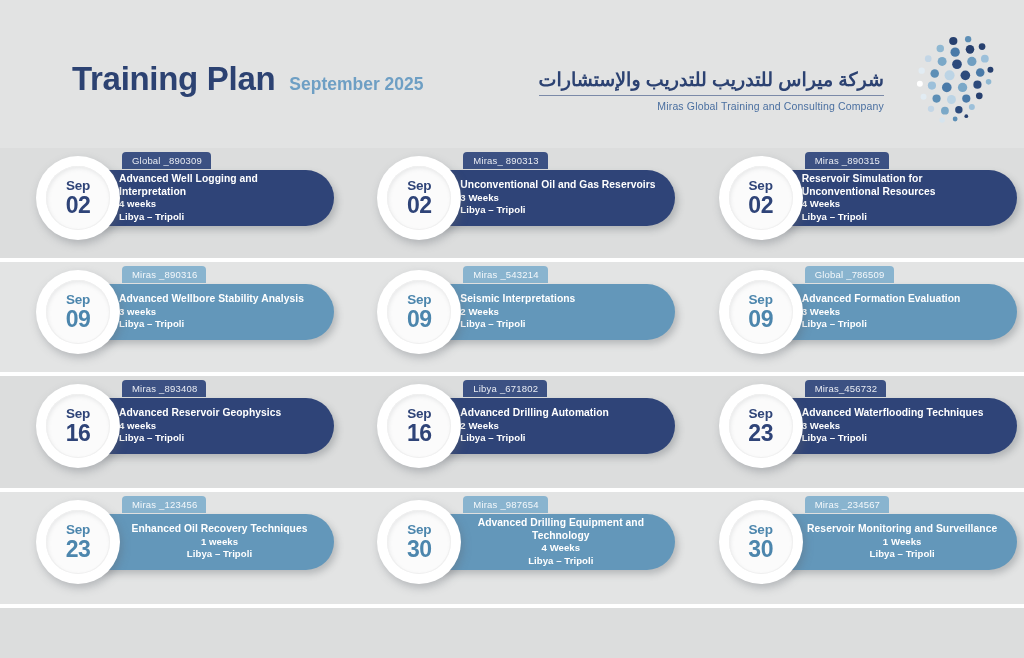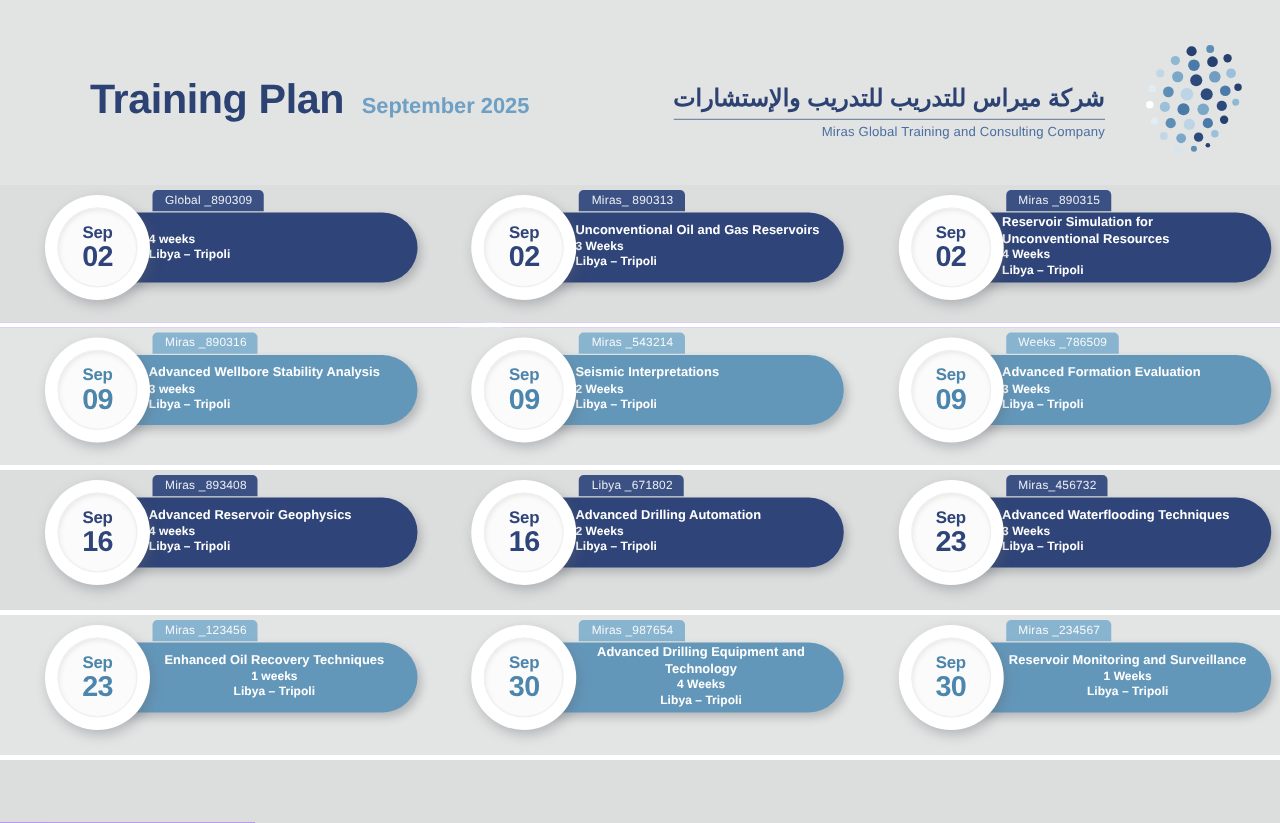--- a/index.html
+++ b/index.html
@@ -12,21 +12,21 @@
     overflow: hidden;
     background: #e3e4e4;
     font-family: "Liberation Sans", sans-serif;
     -webkit-font-smoothing: antialiased;
   }
 
   #page {
     position: relative;
     width: 1024px;
     height: 658px;
-    background: #8b5cf6;
+    background: #be185d;
     overflow: hidden;
   }
 
   
   .bg-deco {
     position: absolute;
     inset: 0;
     pointer-events: none;
     z-index: 0;
   }
@@ -336,20 +336,21 @@
   <div class="band-gap" style="top:604px;"></div>
   <div class="band dark" style="top:608px; height:50px;"></div>
 
   <div id="rows-host">
       <div class="row v-dark" style="top: 148px; height: 110px;">
         <div class="col">
           <div class="card">
             <div class="card-tab">Global _890309</div>
             <div class="card-pill"></div>
             <div class="card-body">
+              <div class="c-title">Advanced Well Logging and Interpretation</div>
               <div class="c-dur">4 weeks</div>
               <div class="c-loc">Libya – Tripoli</div>
             </div>
             <div class="date-badge">
               <div class="date-inner">
                 <div class="date-mon">Sep</div>
                 <div class="date-day">02</div>
               </div>
             </div>
           </div>
@@ -419,21 +420,21 @@
             <div class="date-badge">
               <div class="date-inner">
                 <div class="date-mon">Sep</div>
                 <div class="date-day">09</div>
               </div>
             </div>
           </div>
         </div>
         <div class="col">
           <div class="card">
-            <div class="card-tab">Weeks _786509</div>
+            <div class="card-tab">Global _786509</div>
             <div class="card-pill"></div>
             <div class="card-body">
               <div class="c-title">Advanced Formation Evaluation</div>
               <div class="c-dur">3 Weeks</div>
               <div class="c-loc">Libya – Tripoli</div>
             </div>
             <div class="date-badge">
               <div class="date-inner">
                 <div class="date-mon">Sep</div>
                 <div class="date-day">09</div>

